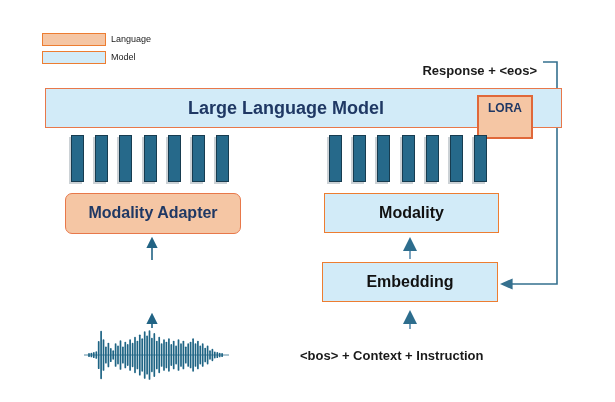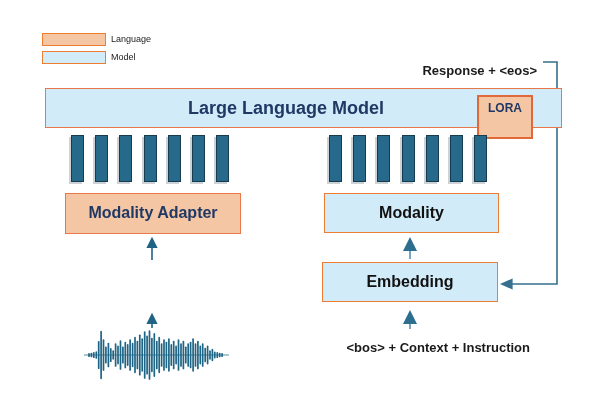--- a/index.html
+++ b/index.html
@@ -15,28 +15,28 @@
   
   .box{position:absolute;box-sizing:border-box;text-align:center;font-weight:bold;}
   .llm-box{left:45px;top:88px;width:517px;height:40px;background:var(--frozen-fill);
     border:1.5px solid var(--trainable-border);color:var(--navy-text);
     font-size:18px;line-height:38px;}
   .llm-box .llm-label-wrap{position:absolute;left:0;top:0;width:480px;height:38px;}
   .lora-box{left:477px;top:95px;width:56px;height:44px;background:var(--trainable-fill);
     border:2px solid var(--lora-border);color:var(--navy-text);font-size:12px;line-height:22px;}
   .orange-box{background:var(--trainable-fill);border:1.5px solid var(--trainable-border);}
   .blue-box{background:var(--frozen-fill);border:1.5px solid var(--frozen-border);}
-  .adapter-box{left:65px;top:193px;width:176px;height:41px;color:var(--navy-text);font-size:16px;line-height:38px;}
+  .adapter-box{left:65px;top:193px;width:176px;height:41px;color:var(--navy-text);font-size:16px;line-height:38px;border-radius:7px;}
   .encoder-box{left:65px;top:262px;width:176px;height:39px;color:#111111;font-size:16px;line-height:36px;}
   .embedding-box{left:324px;top:193px;width:175px;height:40px;color:#111111;font-size:16px;line-height:37px;}
   .tokenizer-box{left:322px;top:262px;width:176px;height:40px;color:#111111;font-size:16px;line-height:37px;}
   
   .io-text{position:absolute;font-weight:bold;color:#1a1a1a;font-size:13px;white-space:nowrap;}
   .response-text{top:55px;left:395px;width:142px;text-align:right;margin-top:8px;}
-  .bos-text{top:340px;left:300px;width:230px;text-align:right;}
+  .bos-text{top:348px;left:300px;width:230px;text-align:left;}
   
   .bar{position:absolute;top:0;width:13px;height:47px;box-sizing:border-box;
     background:var(--bar-fill);border:1.5px solid var(--bar-border);
     box-shadow:-2px 2px 0 var(--bar-shadow);}
   .bars-group{position:absolute;top:135px;height:47px;}
   .bars-left{left:71px;width:159px;}
   .bars-right{left:329px;width:159px;}
   
   .overlay{position:absolute;left:0;top:0;pointer-events:none;}
   .st-teal{stroke:var(--arrow-teal);stroke-width:1.6;fill:none;}

